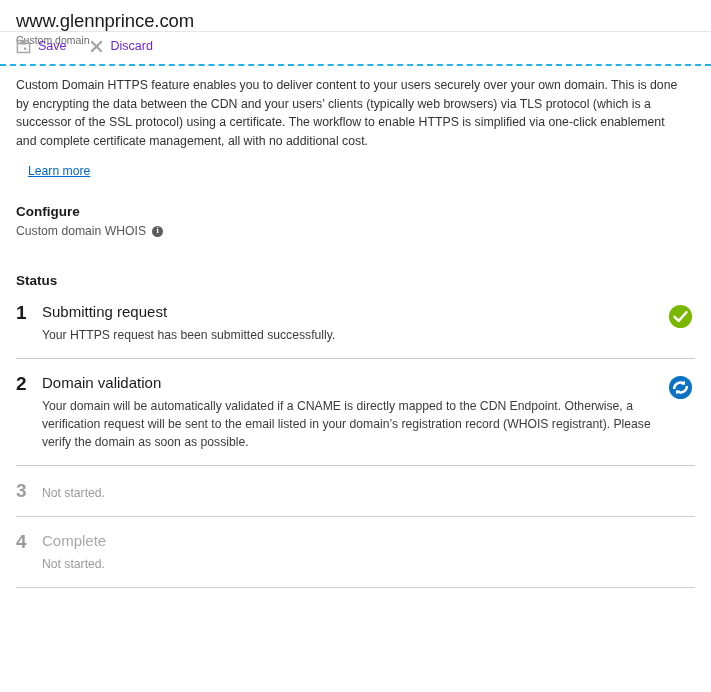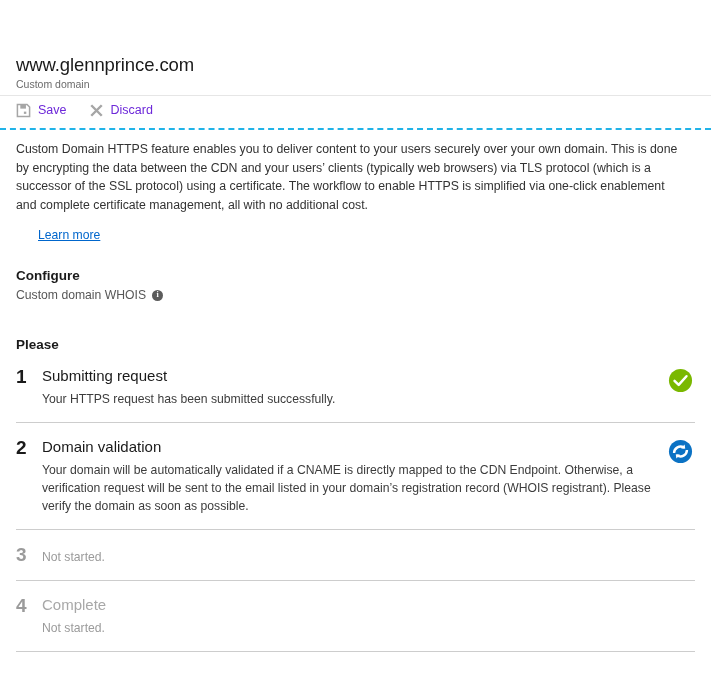--- a/index.html
+++ b/index.html
@@ -14,23 +14,22 @@
     font-family: "Liberation Sans", sans-serif;
     color: #333333;
     overflow: hidden;
     -webkit-font-smoothing: antialiased;
   }
 
   
   .blade-header {
     padding: 10px 0 6px 16px;
     border-bottom: 1px solid #e6e6e6;
-    height: 52px;
+    height: 32px;
     box-sizing: border-box;
-    margin-top: 44px;
   }
   .blade-title {
     font-size: 18.5px;
     font-weight: 400;
     color: #1a1a1a;
     line-height: 22px;
     letter-spacing: -0.1px;
   }
   .blade-subtitle {
     font-size: 10.5px;
@@ -87,21 +86,21 @@
   .about-body {
     font-size: 12.3px;
     line-height: 18.5px;
     color: #333333;
     margin-top: 10px;
     max-width: 672px;
   }
   .learn-more {
     display: inline-block;
     margin-top: 14px;
-    margin-left: 22px;
+    margin-left: 12px;
     font-size: 12.2px;
     color: #0066cc;
     text-decoration: underline;
     cursor: pointer;
   }
 
   
   #configure-heading { margin-top: 25px; }
   .field-label-row {
     display: flex;
@@ -243,21 +242,21 @@
   <a class="learn-more">Learn more</a>
 
   
   <div class="section-heading" id="configure-heading">Configure</div>
   <div class="field-label-row">
     <span class="field-label">Custom domain WHOIS</span>
     <span class="info-icon">i</span>
   </div>
 
   
-  <div class="section-heading" id="status-heading">Please</div>
+  <div class="section-heading" id="status-heading">Status</div>
 
   <div class="status-list">
 
     <div class="status-step">
       <div class="step-num">1</div>
       <div class="step-body">
         <div class="step-title">Submitting request</div>
         <div class="step-desc">Your HTTPS request has been submitted successfully.</div>
       </div>
       <div class="step-status-icon">

